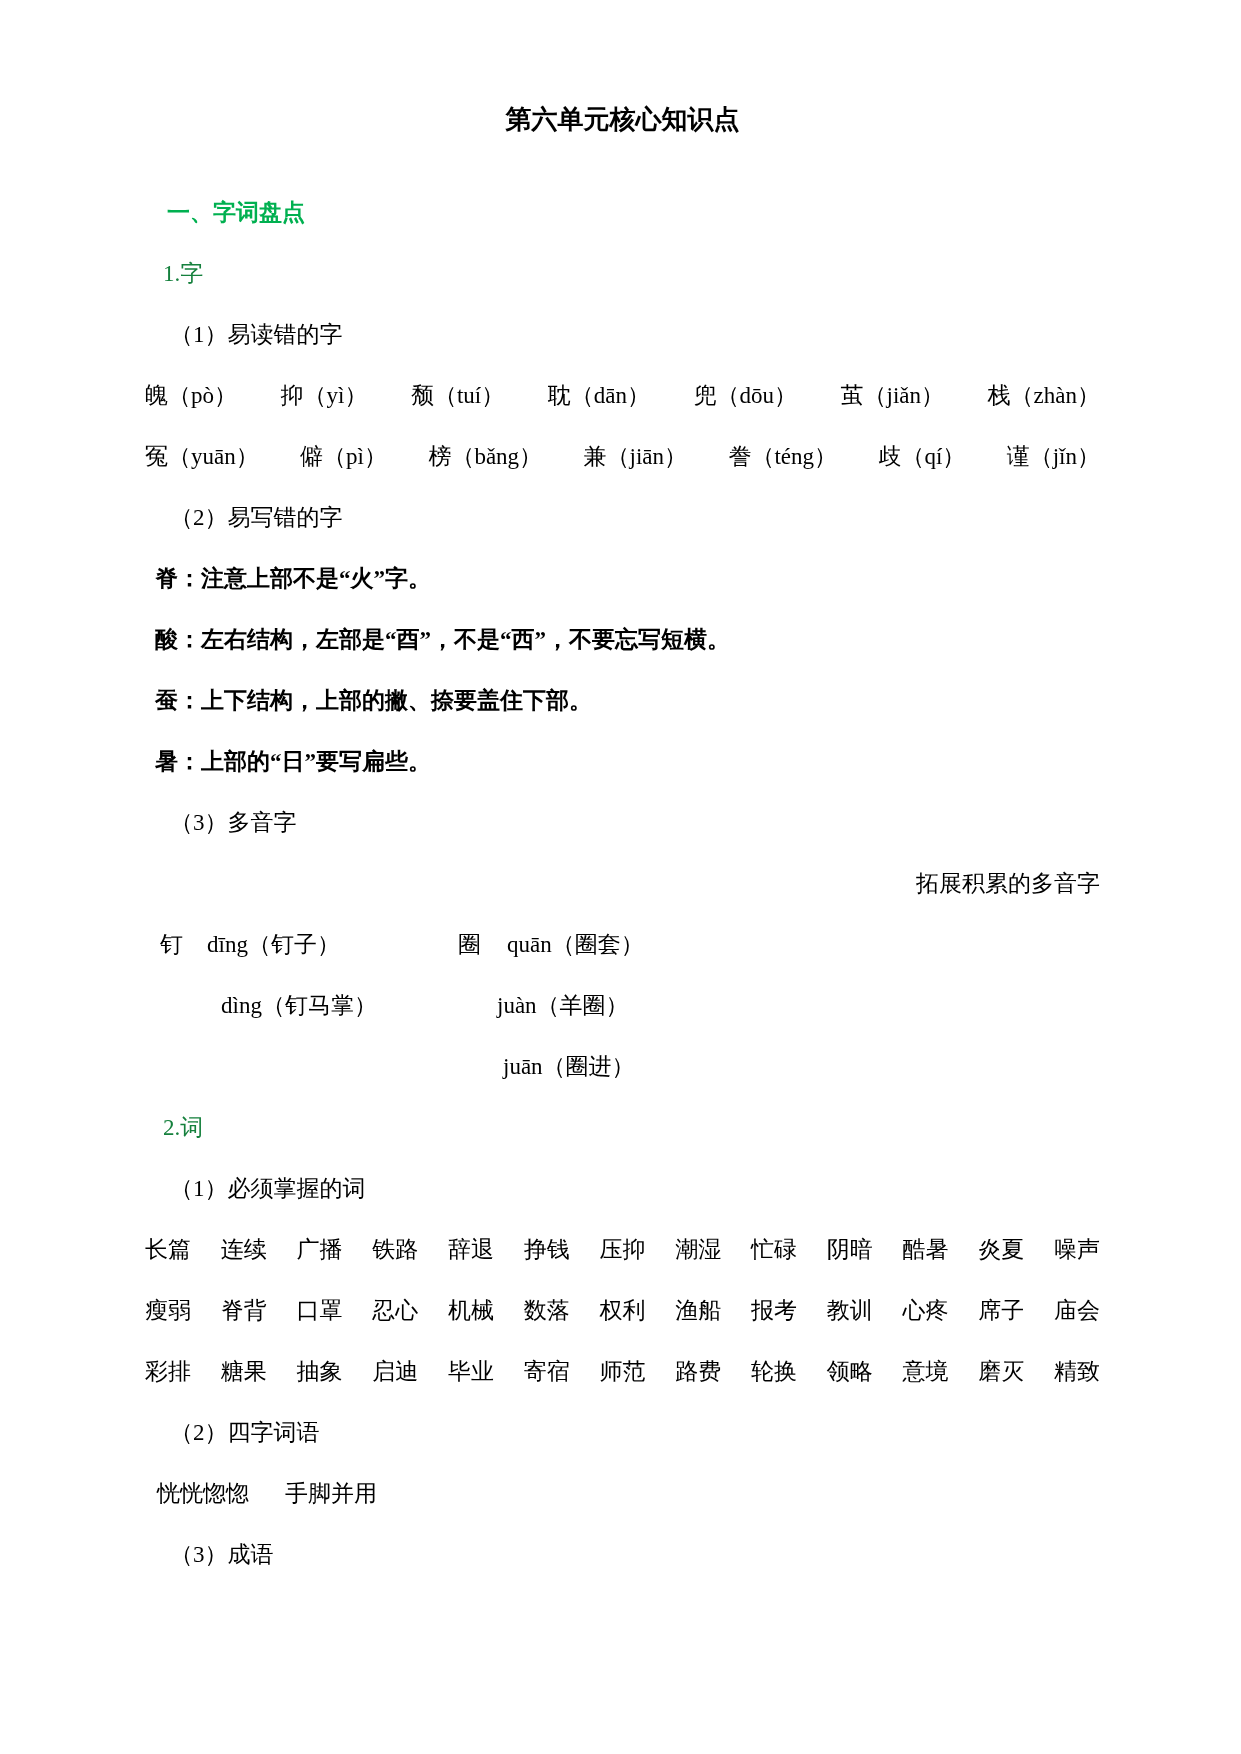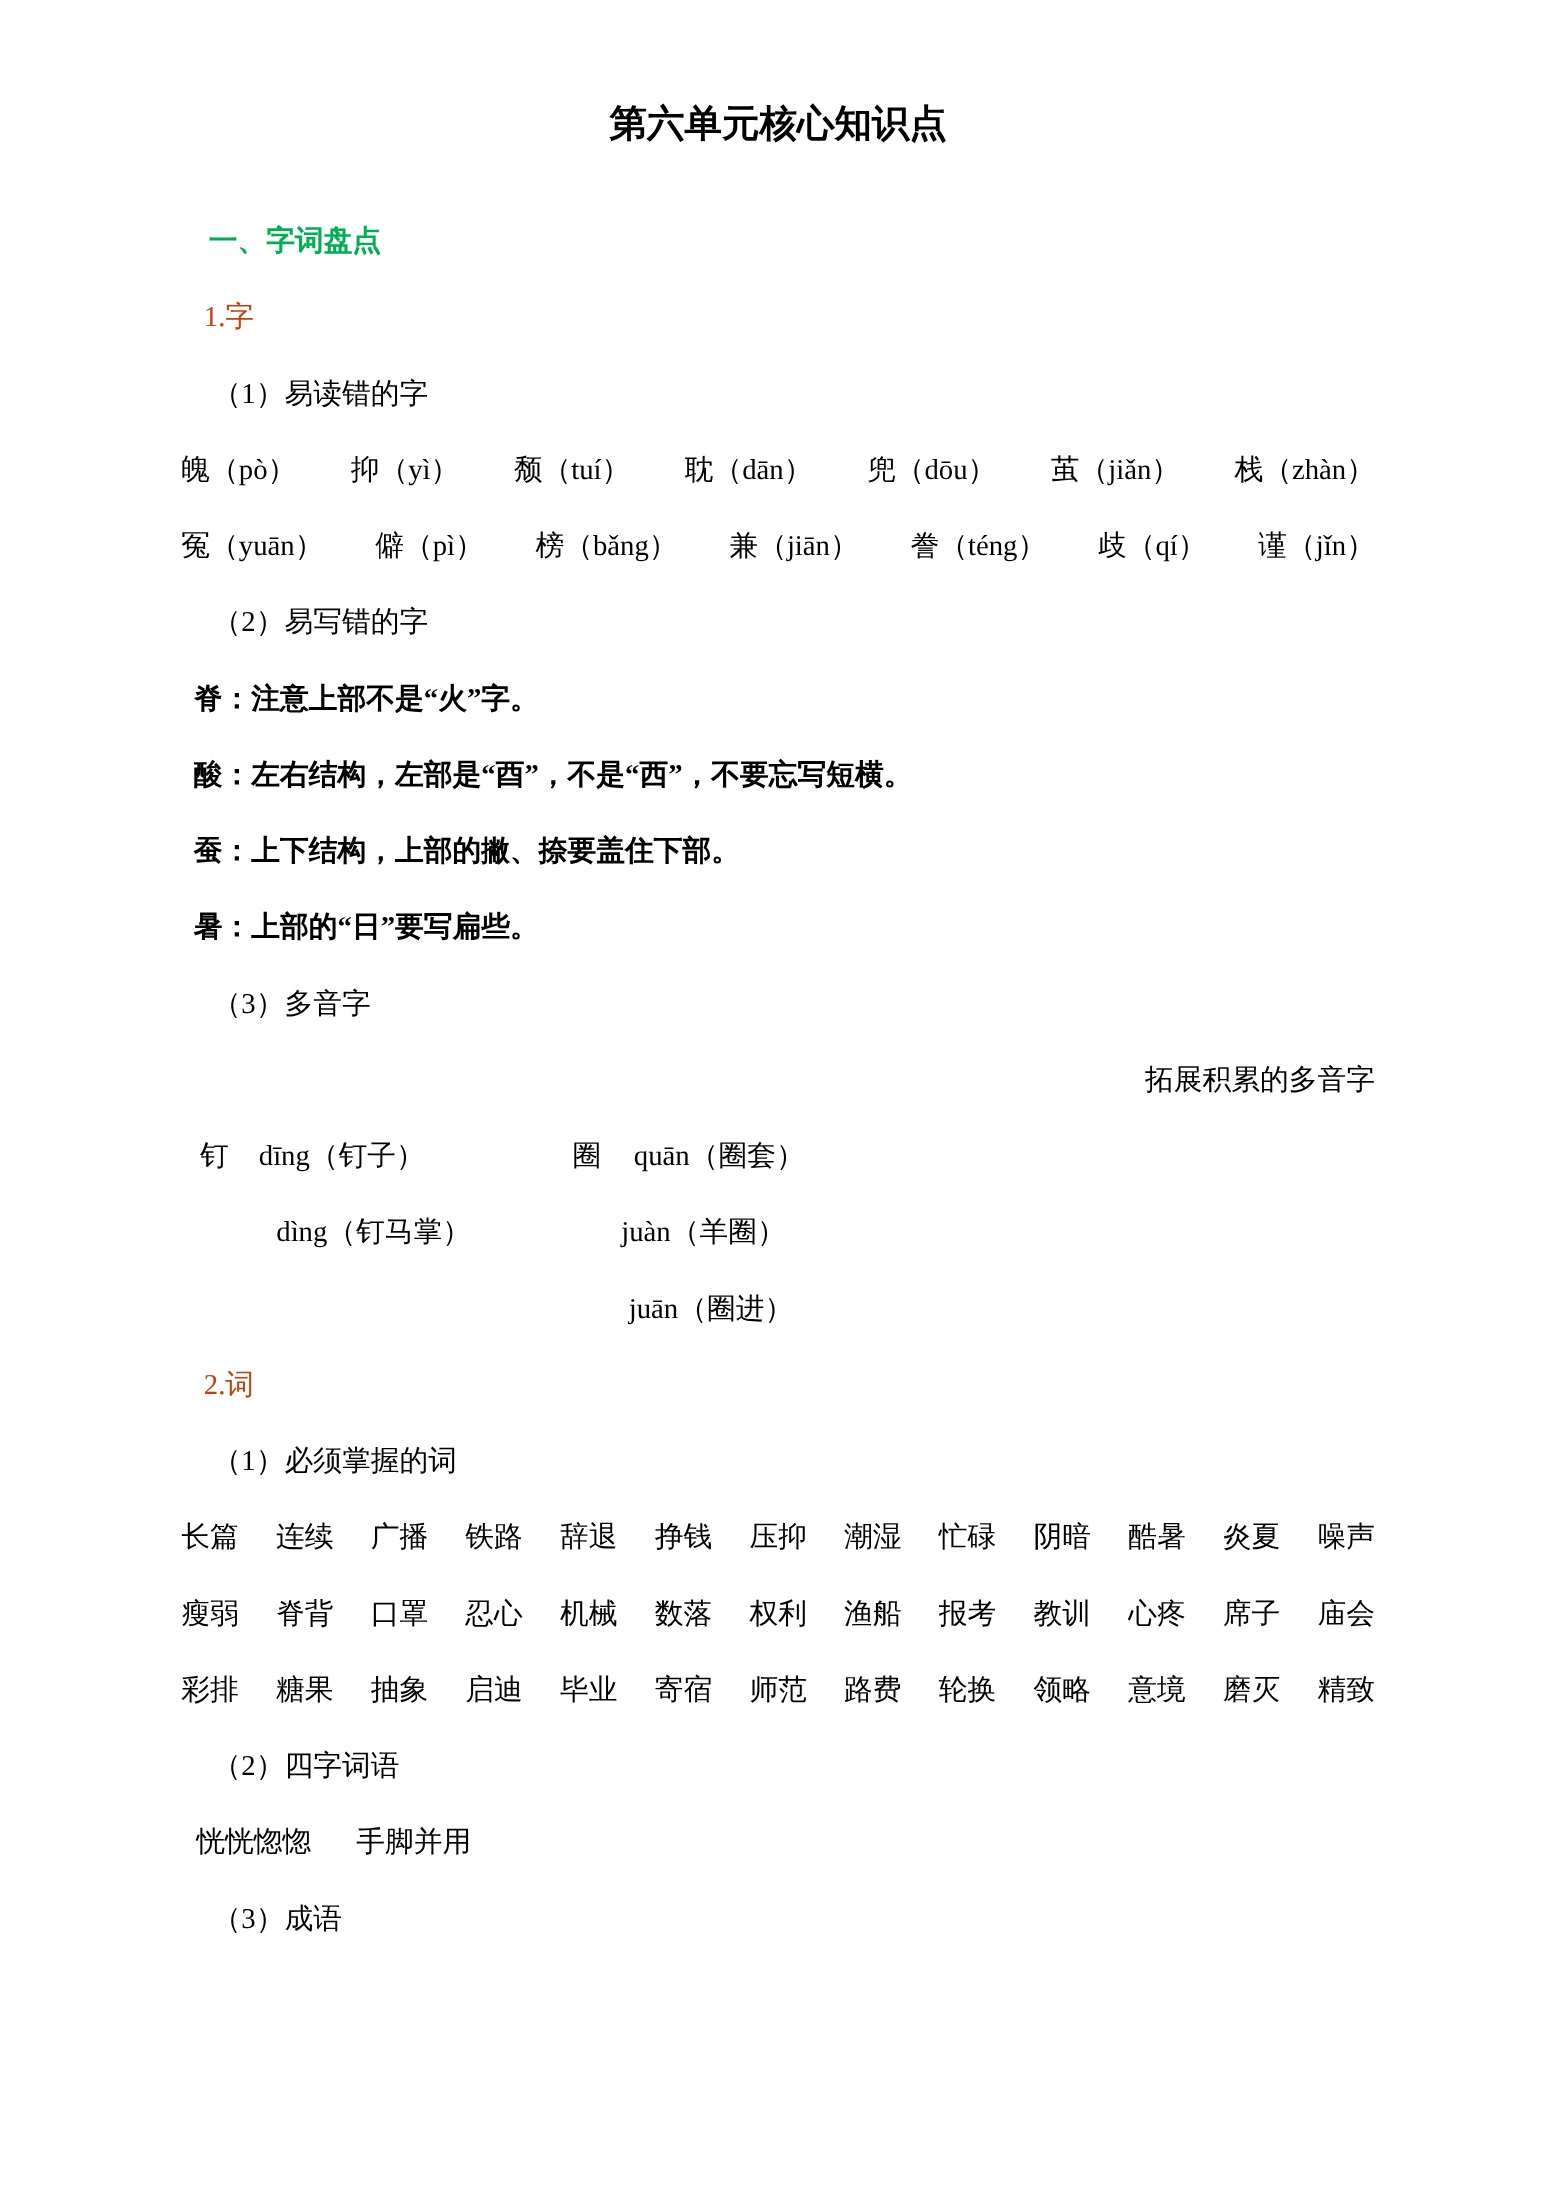--- a/index.html
+++ b/index.html
@@ -8,30 +8,30 @@
     width:1241px; height:1754px;
     margin:0 auto;
     background:#ffffff;
     font-family:"Liberation Serif","DejaVu Serif",serif;
     color:#000000;
     overflow:hidden;
   }
   .content { position:absolute; left:145px; right:141px; top:0; }
 
   .doc-title {
-    margin:0; padding-top:80px; margin-bottom:58px;
+    margin:0; padding-top:100px; margin-bottom:58px;
     text-align:center;
-    font-size:30px; line-height:40px; font-weight:bold;
+    font-size:26px; line-height:40px; font-weight:bold;
     color:#000000;
   }
 
   .row { margin:0 0 31px 0; font-size:23px; line-height:30px; font-weight:normal; }
 
   .h-green { color:#00b050; font-weight:bold; margin-left:22px; }
-  .h-red   { color:#c2410c; margin-left:18px; }
+  .h-red   { color:#15803d; margin-left:18px; }
   .label   { margin-left:25px; }
   .note    { margin-left:10px;font-weight:bold; }
   .intro   { margin-left:12px;text-align:right; }
 
   .flexline { display:flex; justify-content:space-between; }
   .flexline span { white-space:nowrap; }
 
   .duo-row { display:grid; grid-template-columns:313px 1fr; }
   .duo-char { margin-left:15px; margin-right:24px; }
   .duo-char-r { margin-right:26px; }

